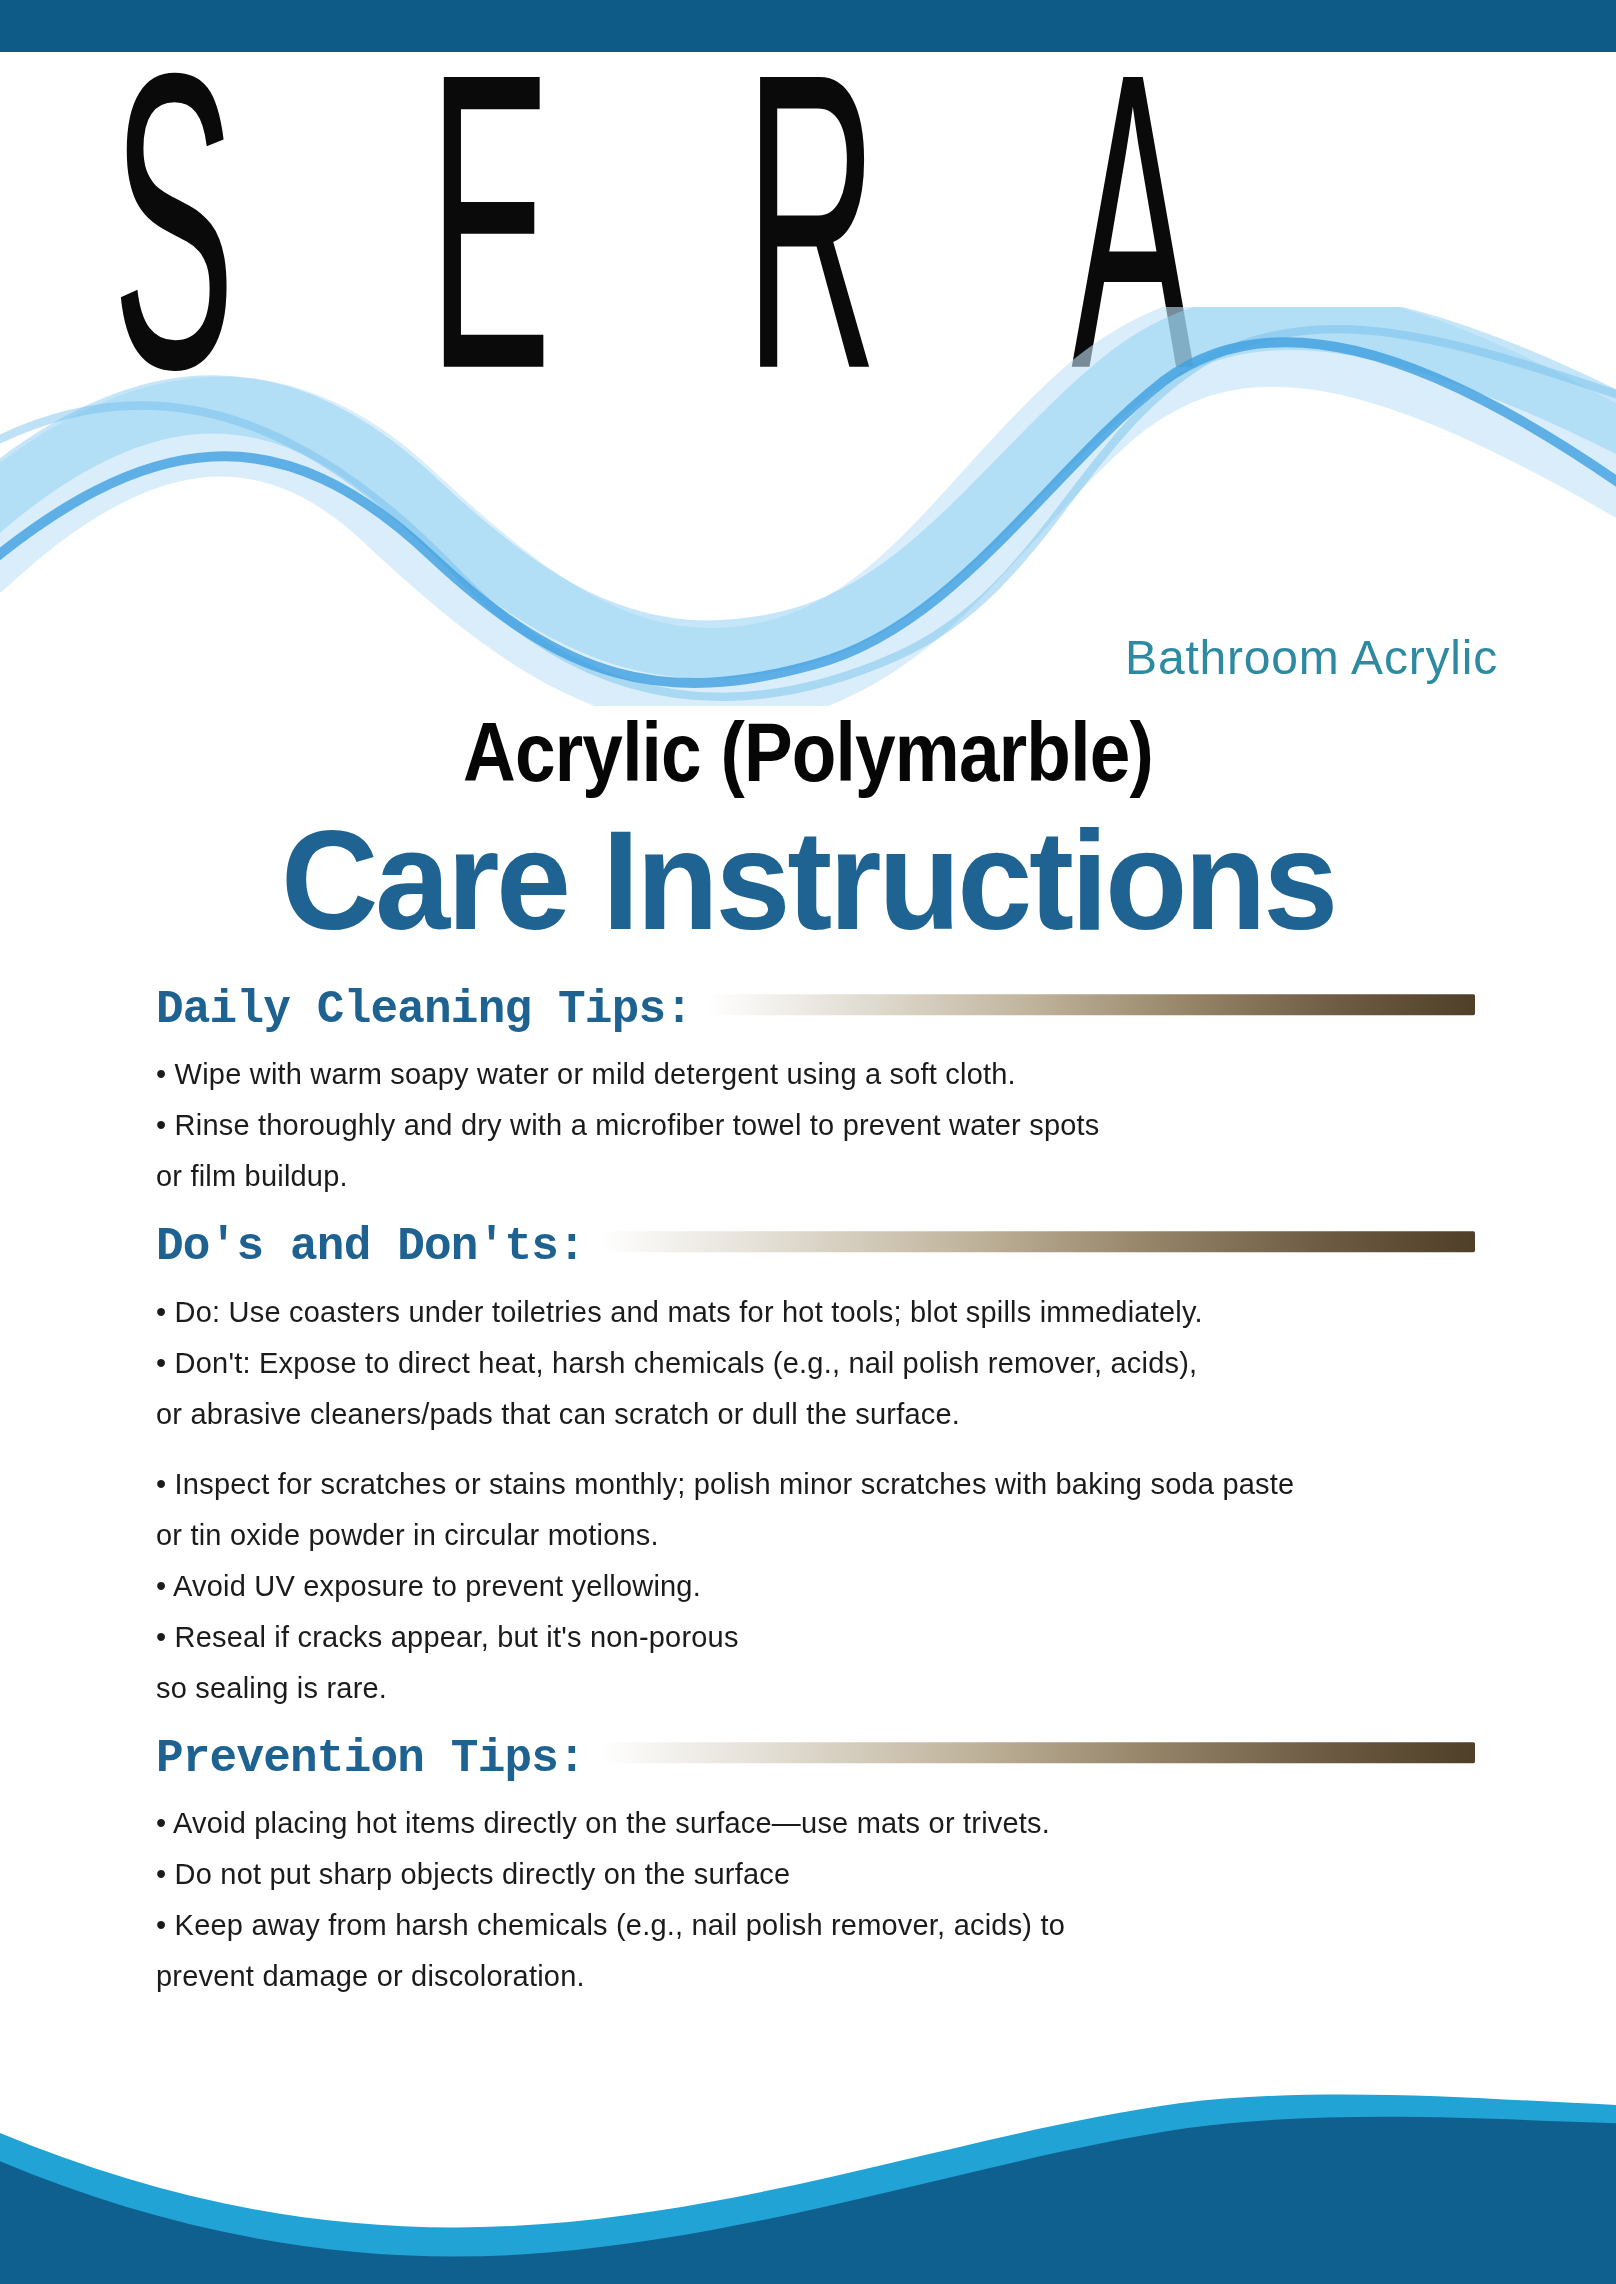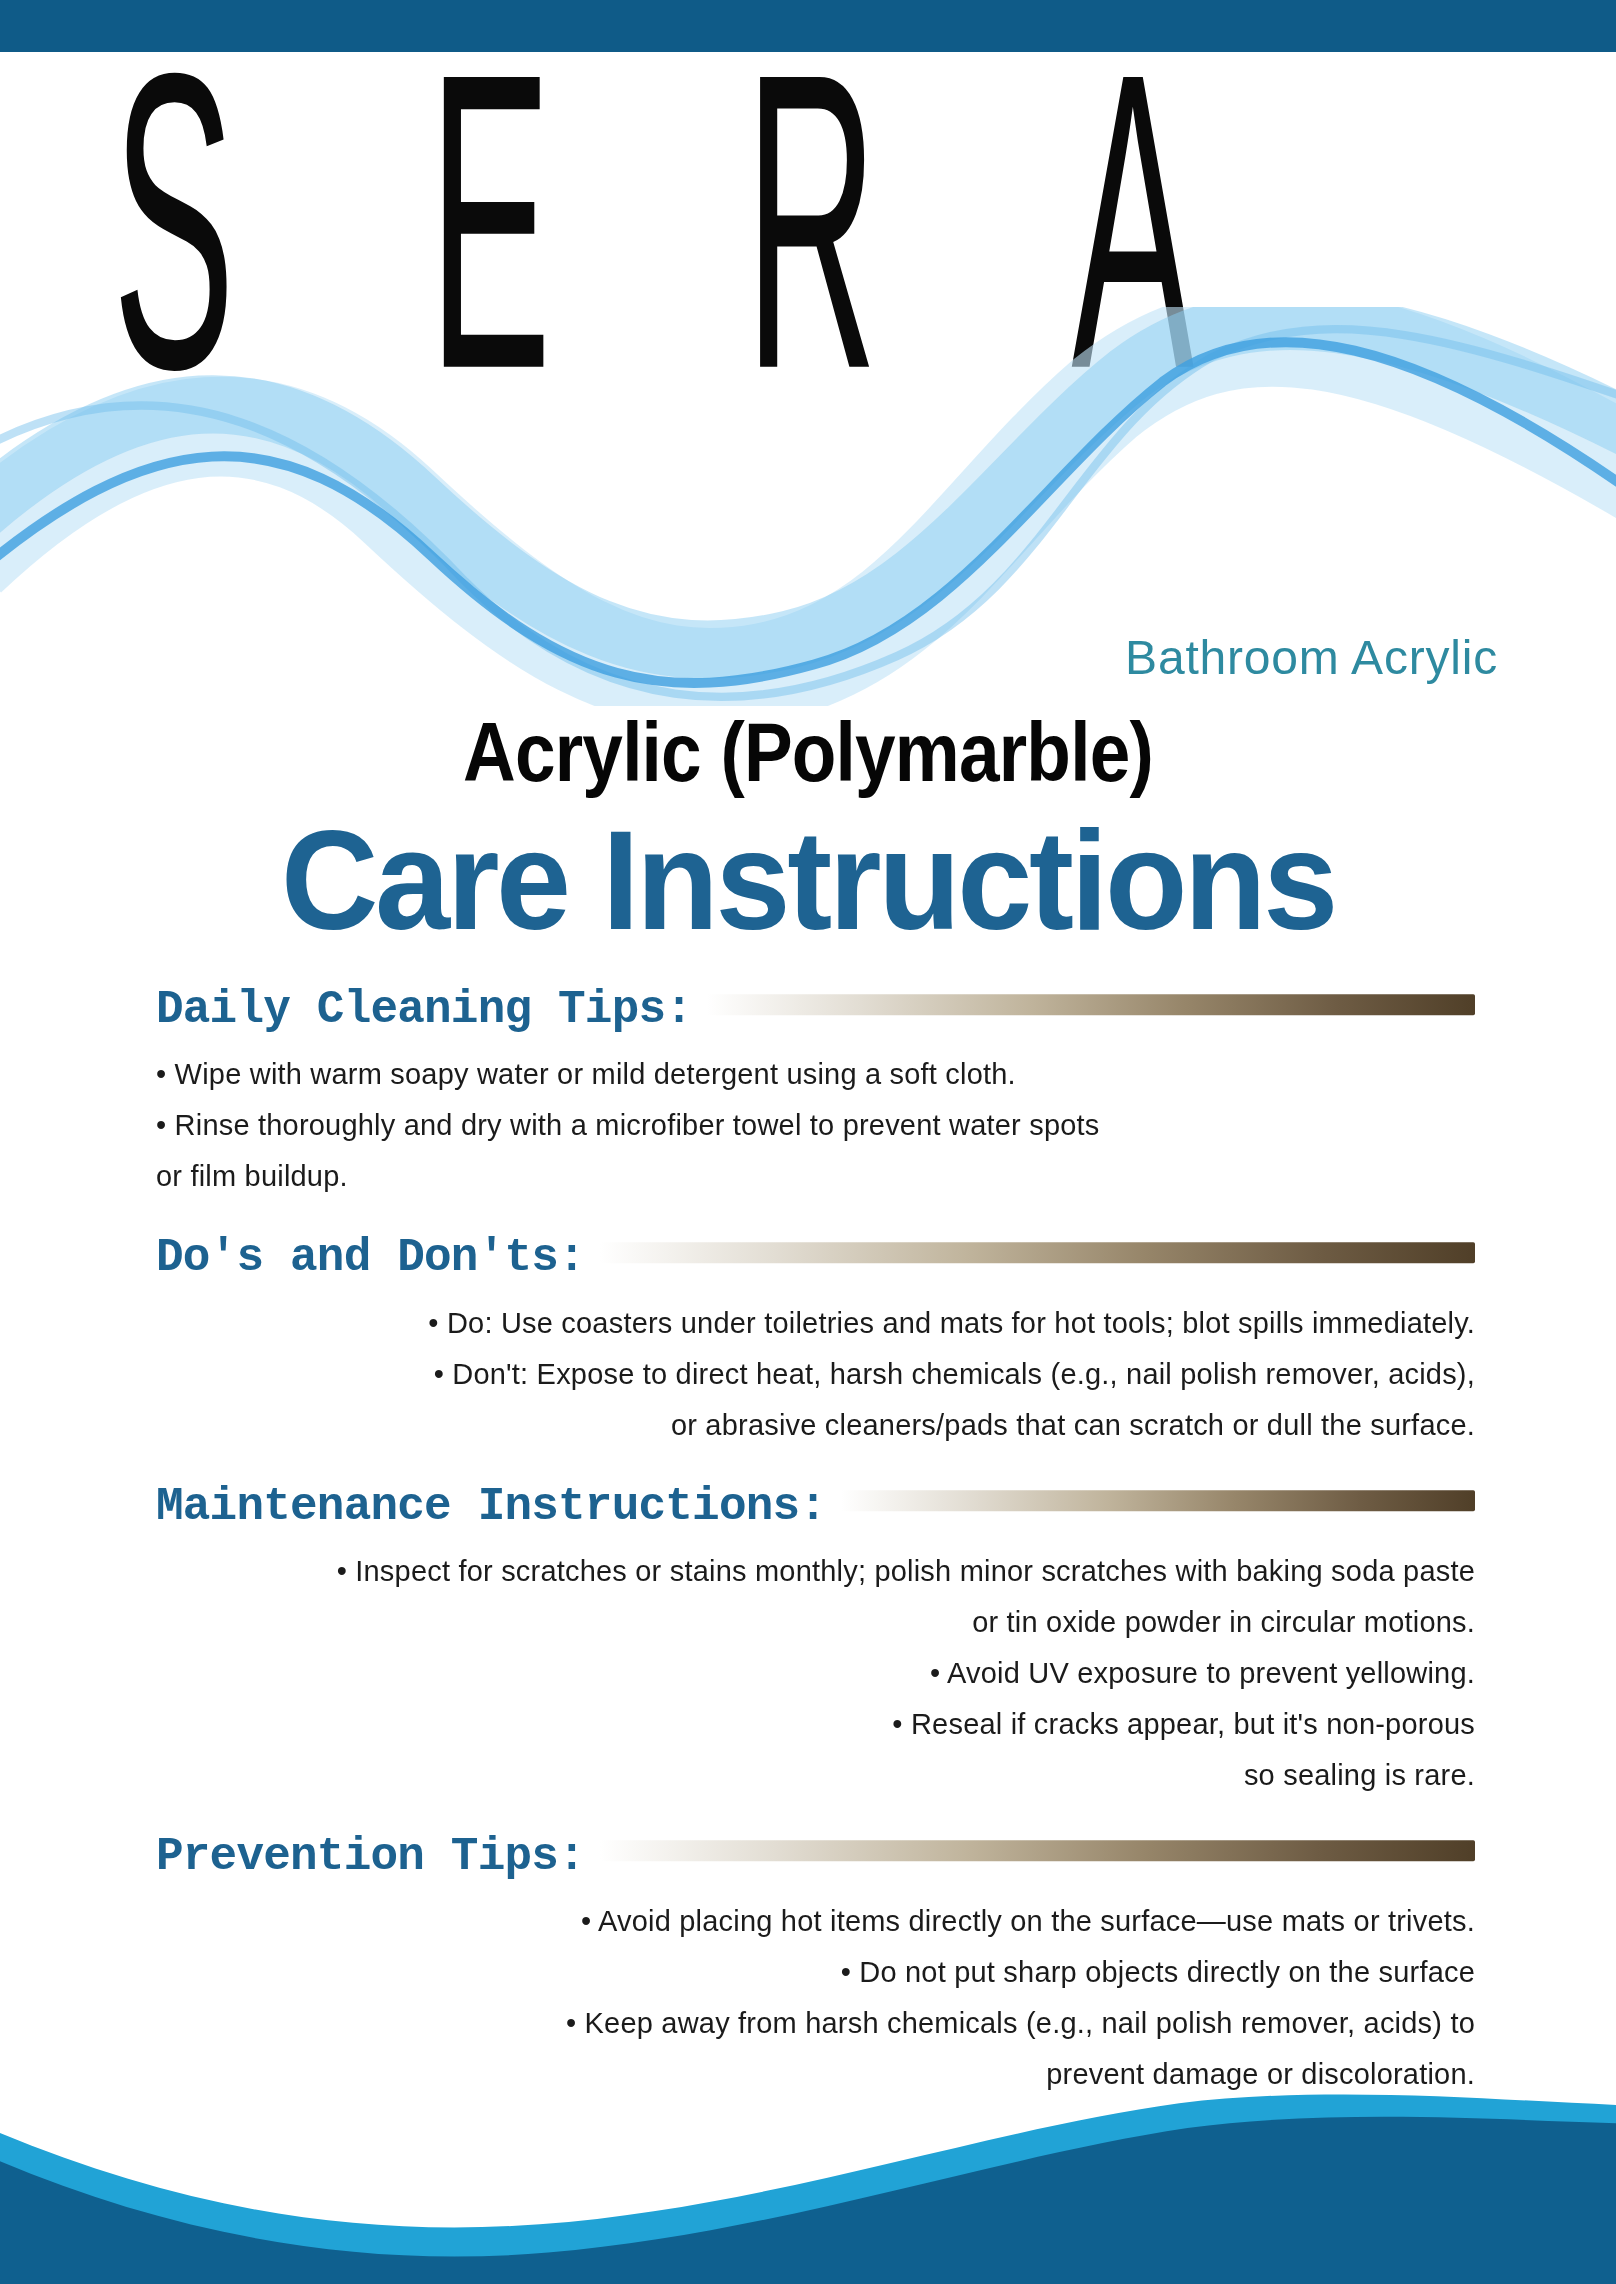--- a/index.html
+++ b/index.html
@@ -40,21 +40,21 @@
   }
   .main-title{
     position:absolute;top:799px;left:0;width:100%;text-align:center;z-index:4;
     font-size:135px;font-weight:700;color:#1e6392;letter-spacing:-3.3px;
     transform:scaleY(1.05);transform-origin:top center;
   }
   .content{
     position:absolute;top:984px;left:156px;right:141px;z-index:4;
   }
   .section{margin-top:0;}
-  .section + .section{margin-top:30px;text-align:right;}
+  .section + .section{margin-top:19px;}
   .heading-row{
     display:flex;align-items:center;gap:15px;margin:0 0 13.3px 0;font-family:Liberation Mono, monospace;
   }
   .heading{
     font-size:46px;font-weight:700;color:#1d6290;letter-spacing:-0.8px;
     white-space:nowrap;flex:0 0 auto;
   }
   .heading-bar{
     flex:1 1 auto;height:21px;border-radius:1.7px;
     transform:translateY(-5.8px);
@@ -107,24 +107,20 @@
     <div class="heading-row">
       <span class="heading">Do's and Don'ts:</span>
       <span class="heading-bar"></span>
     </div>
     <p class="bullet">• Do: Use coasters under toiletries and mats for hot tools; blot spills immediately.</p>
     <p class="bullet">• Don't: Expose to direct heat, harsh chemicals (e.g., nail polish remover, acids),
 or abrasive cleaners/pads that can scratch or dull the surface.</p>
   </div>
 
   <div class="section">
-    <div class="heading-row">
-      <span class="heading">Maintenance Instructions:</span>
-      <span class="heading-bar"></span>
-    </div>
     <p class="bullet">• Inspect for scratches or stains monthly; polish minor scratches with baking soda paste
 or tin oxide powder in circular motions.</p>
     <p class="bullet">• Avoid UV exposure to prevent yellowing.</p>
     <p class="bullet">• Reseal if cracks appear, but it's non-porous
 so sealing is rare.</p>
   </div>
 
   <div class="section">
     <div class="heading-row">
       <span class="heading">Prevention Tips:</span>

